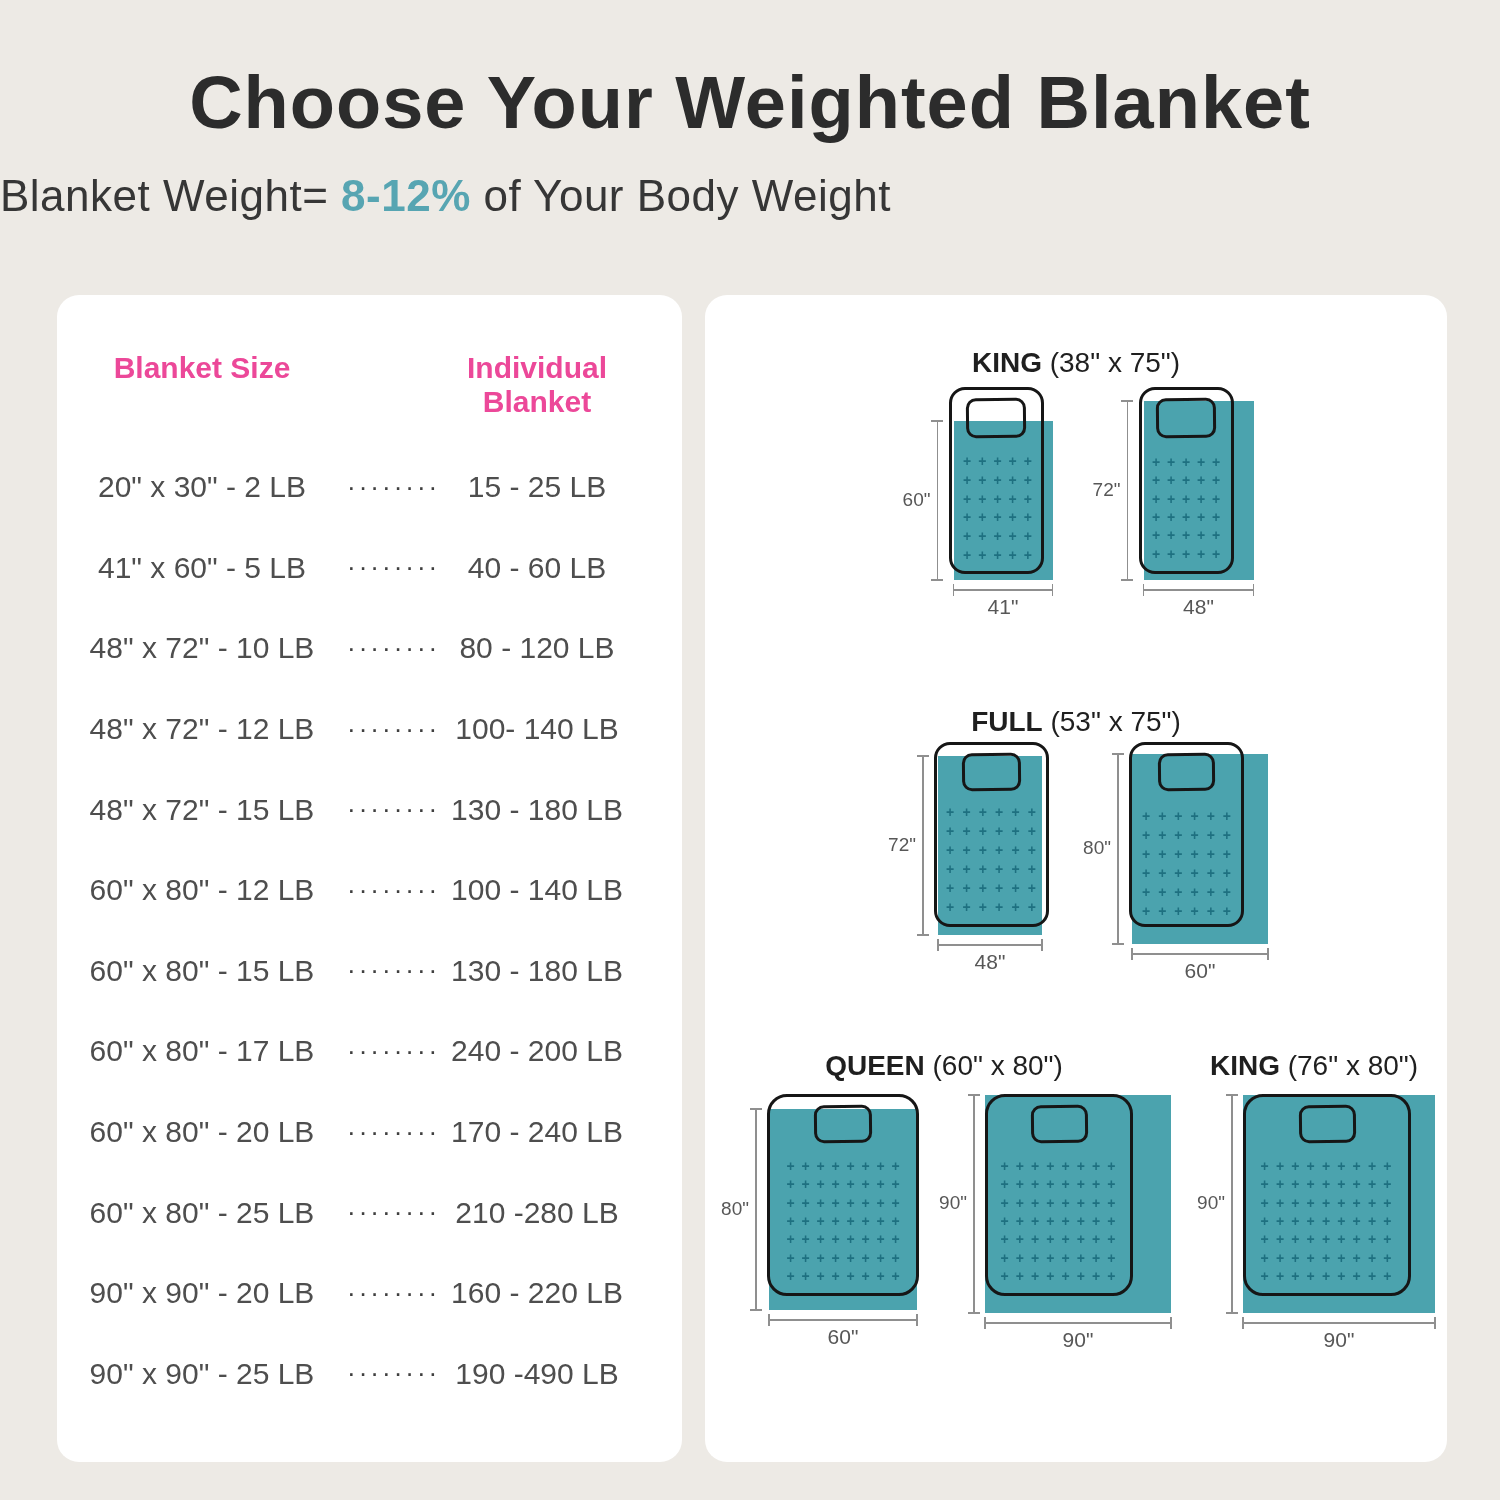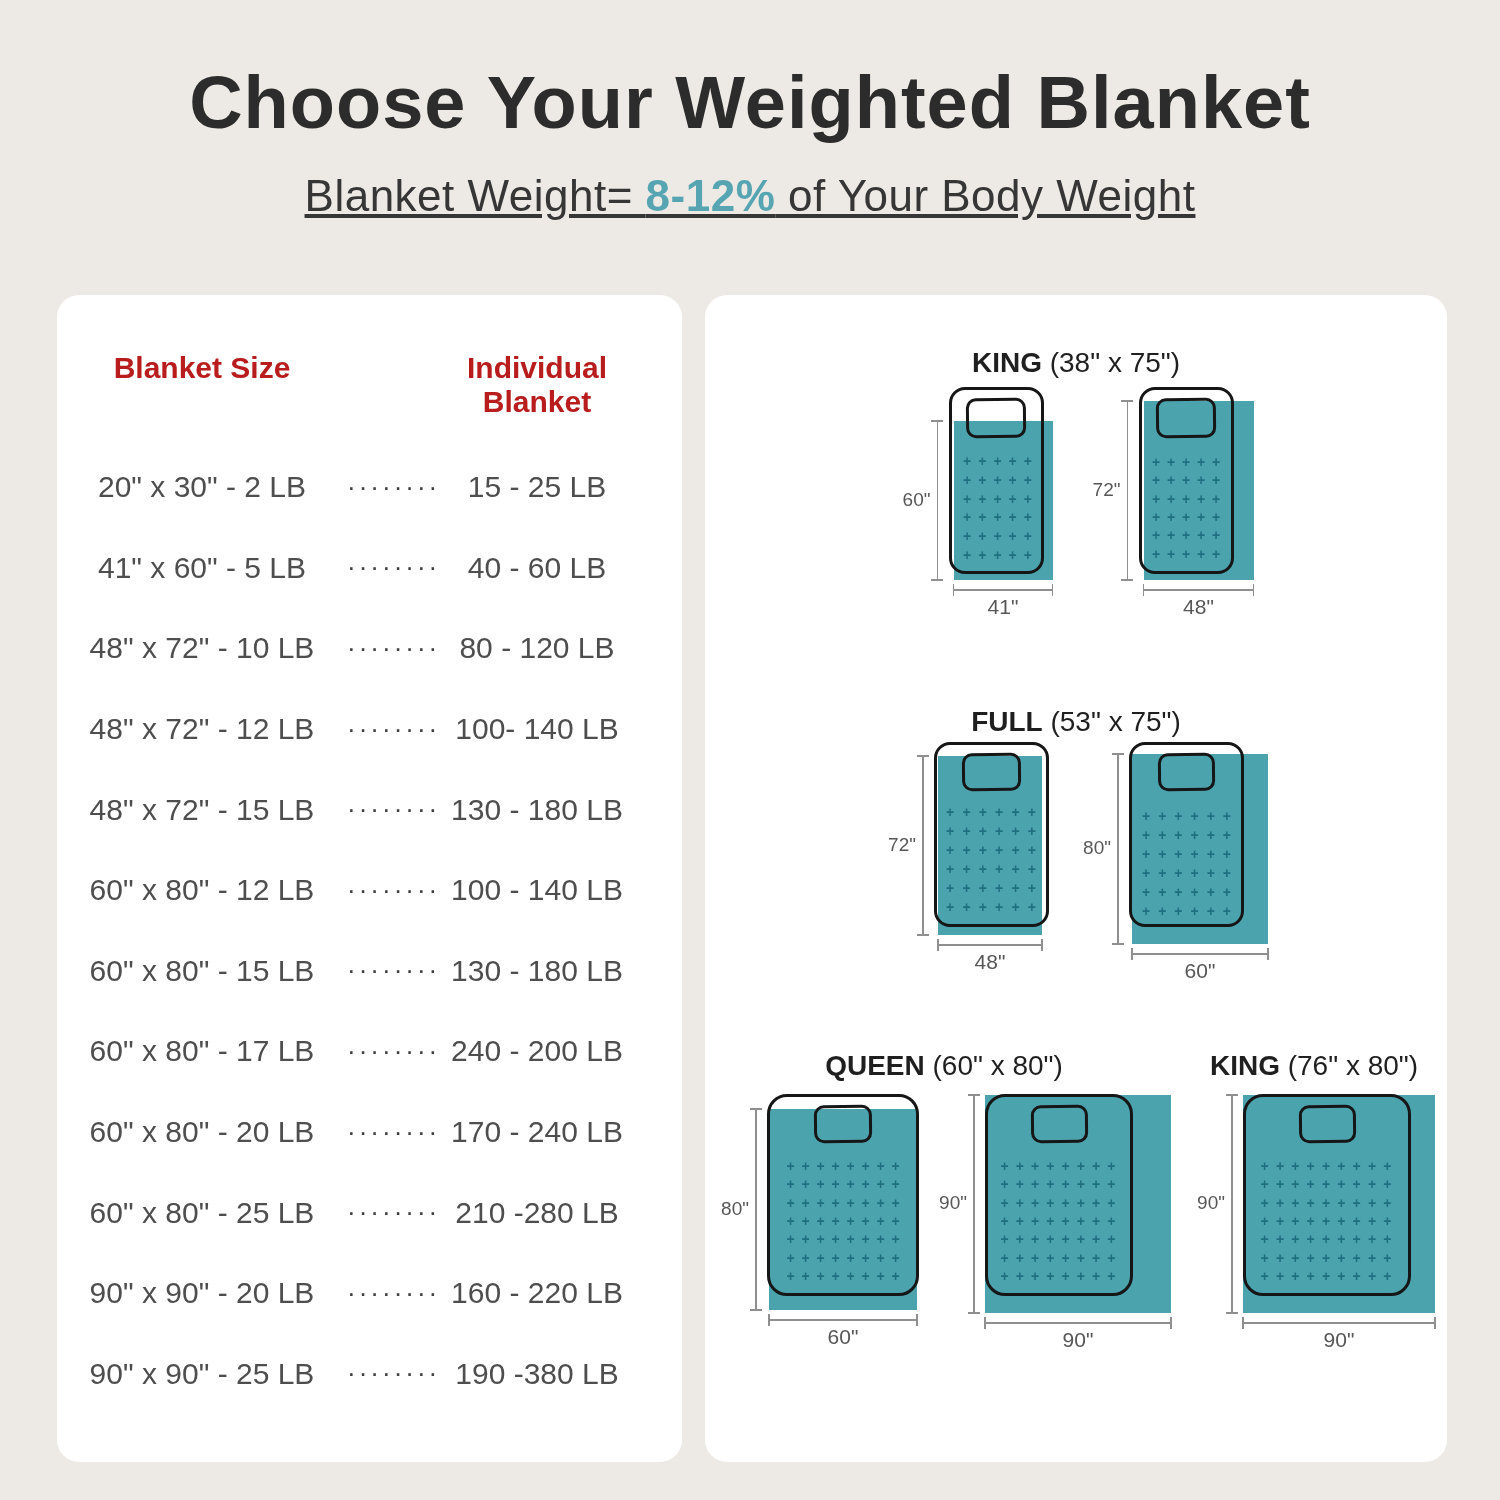--- a/index.html
+++ b/index.html
@@ -12,33 +12,33 @@
   .page{position:relative;width:1500px;height:1500px;overflow:hidden;}
 
   
   .title{
     margin:0;padding-top:60px;
     text-align:center;
     font-size:74px;font-weight:bold;letter-spacing:1px;
     color:#2C2C2C;
   }
   .subtitle{
-    margin:26px 0 0;text-align:center;
-    font-size:44px;font-weight:400;color:#363636;letter-spacing:.5px;text-decoration:underline;
+    margin:26px 0 0;text-align:left;
+    font-size:44px;font-weight:400;color:#363636;letter-spacing:.5px;
   }
   .subtitle .accent{font-weight:bold;}
 
   
   .cards{position:absolute;left:57px;top:295px;display:flex;gap:23px;}
   .card{background:#fff;border-radius:22px;box-sizing:border-box;}
   .card.left{width:625px;height:1167px;padding-top:56px;}
   .card.right{width:742px;height:1167px;padding-top:50px;position:relative;}
 
   
-  .thead{display:flex;font-weight:bold;font-size:30px;color:#b91c1c;}
+  .thead{display:flex;font-weight:bold;font-size:30px;color:#ec4899;}
   .c-size{width:290px;text-align:center;}
   .c-dots{width:70px;}
   .c-weight{width:240px;text-align:center;}
   .tbody{margin-top:28px;}
   .trow{display:flex;align-items:center;height:80.6px;font-size:30px;color:#4E4E4E;}
   .cell-size{width:290px;text-align:center;}
   .cell-dots{width:70px;text-align:center;font-size:26px;letter-spacing:3px;color:#3F3F3F;}
   .cell-weight{width:240px;text-align:center;}
 
   
@@ -131,21 +131,21 @@
             <div class="cell-weight">210 -280 LB</div>
           </div>
           <div class="trow">
             <div class="cell-size">90" x 90" - 20 LB</div>
             <div class="cell-dots">········</div>
             <div class="cell-weight">160 - 220 LB</div>
           </div>
           <div class="trow">
             <div class="cell-size">90" x 90" - 25 LB</div>
             <div class="cell-dots">········</div>
-            <div class="cell-weight">190 -380 LB</div>
+            <div class="cell-weight">190 -490 LB</div>
           </div>
         </div>
     </section>
 
     <section class="card right">
 
       <h2 class="sec-head"><span class="b">KING</span> <span>(38" x 75")</span></h2>
       <div class="dia-row row-twin">
           <div class="diagram" style="width: 154px; height: 237px;">
             <div class="dg bed-fill" style="left: 50px; top: 0px; width: 95px; height: 187px; border-radius: 16px;"></div>

